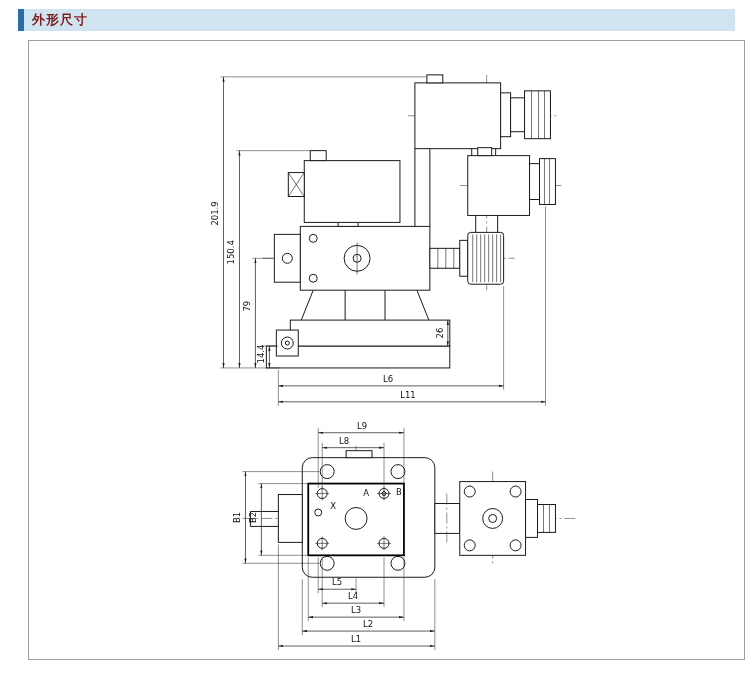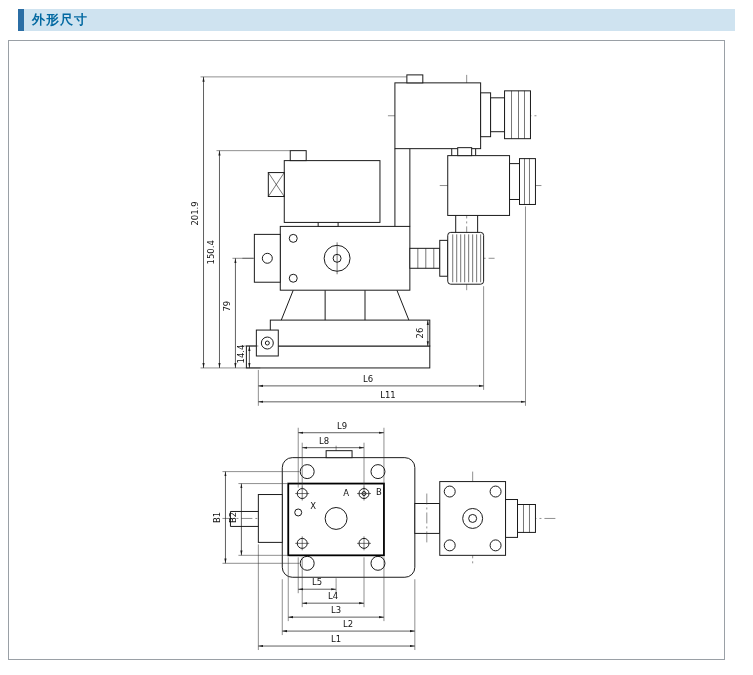--- a/index.html
+++ b/index.html
@@ -3,24 +3,24 @@
 <meta charset="utf-8">
 <style>
   * { margin:0; padding:0; box-sizing:border-box; }
   html,body { width:753px; height:675px; background:#ffffff; overflow:hidden;
               font-family:"DejaVu Sans","Liberation Sans",sans-serif; }
   .page { position:relative; width:753px; height:675px; }
 
   .header-bar { position:absolute; left:18px; top:9px; width:717px; height:22px;
                 background:#cfe3f0; display:flex; align-items:center; }
   .header-accent { width:6px; height:22px; background:#2b6ea5; }
-  .header-title { font-size:13px; font-weight:bold; color:#0369a1; padding-left:8px;
+  .header-title { font-size:13px; font-weight:bold; color:#7f1d1d; padding-left:8px;
                   letter-spacing:1px; }
 
-  .drawing-frame { position:absolute; left:8px; top:40px; width:717px; height:620px;
+  .drawing-frame { position:absolute; left:28px; top:40px; width:717px; height:620px;
                    border:1px solid #9aa0a6; background:#fff; }
 
   svg { display:block; }
   .ol   { stroke:#1a1a1a; stroke-width:1; fill:none; }
   .olf  { stroke:#1a1a1a; stroke-width:1; fill:#ffffff; }
   .olb  { stroke:#000000; stroke-width:1.8; fill:none; }
   .thin { stroke:#1a1a1a; stroke-width:0.6; fill:none; }
   .cl   { stroke:#444444; stroke-width:0.6; stroke-dasharray:11 3 2 3; fill:none; }
   .ext  { stroke:#333333; stroke-width:0.55; }
   .dim  { stroke:#1a1a1a; stroke-width:0.7; }

